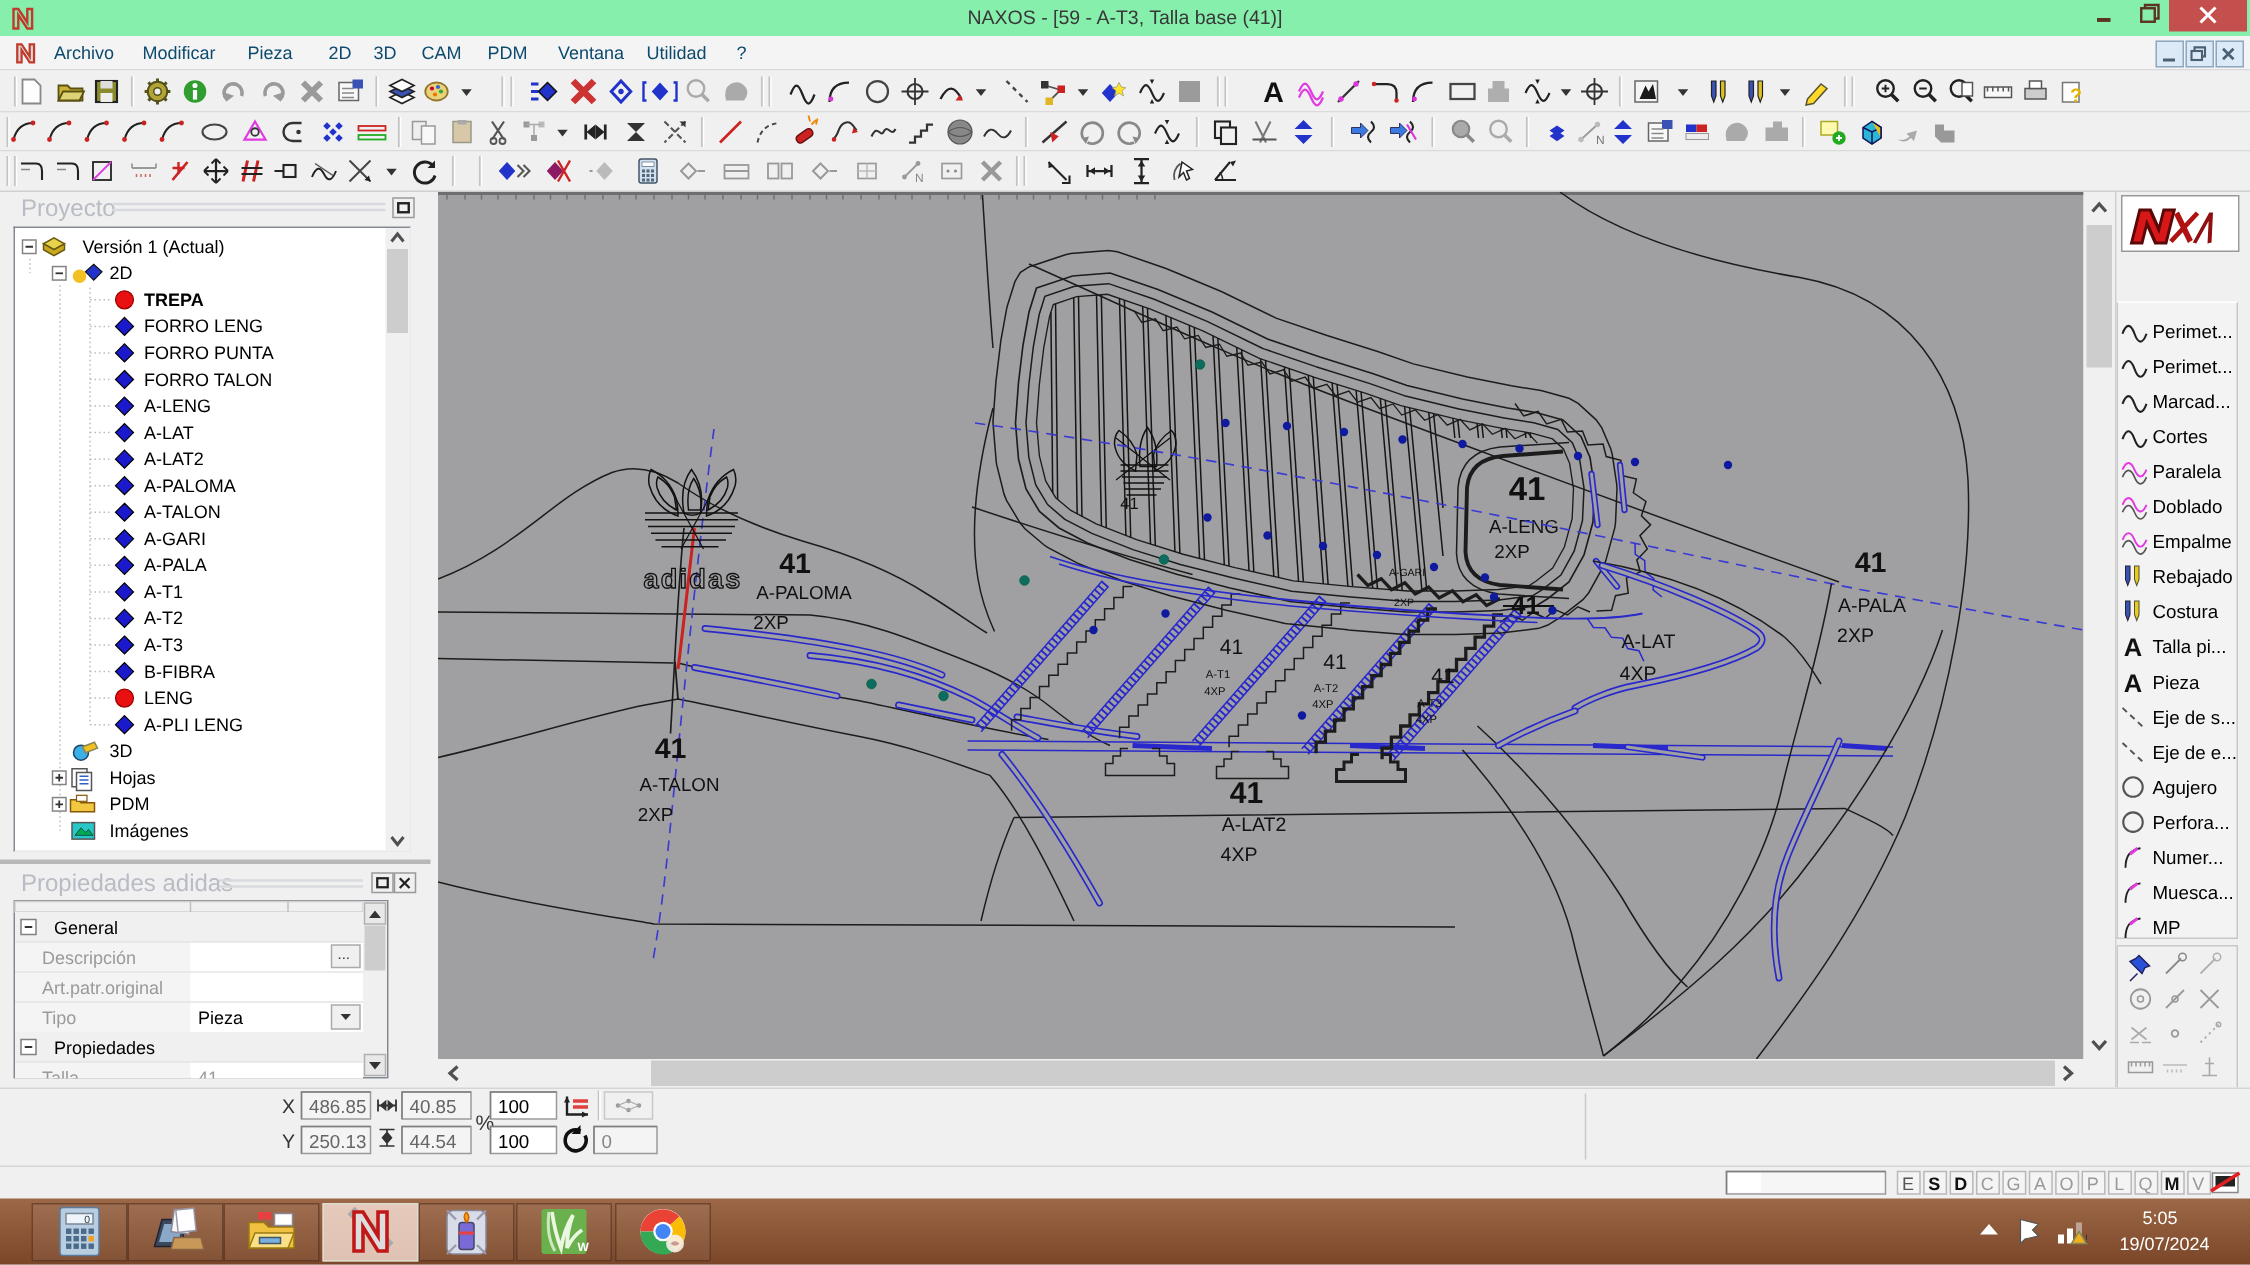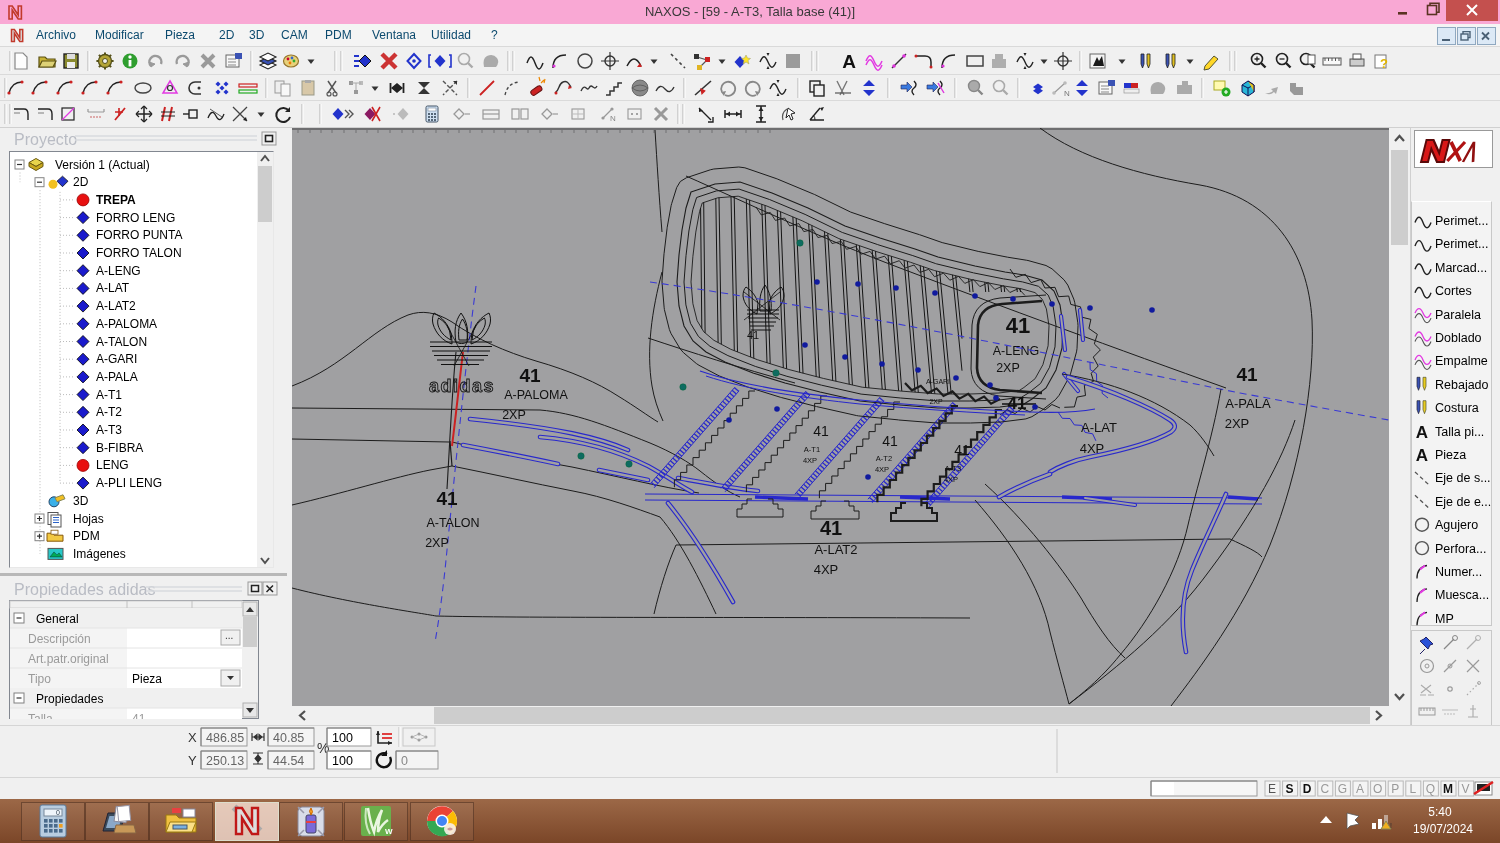--- a/index.html
+++ b/index.html
@@ -1,16 +1,16 @@
 <!DOCTYPE html>
 <html><head><meta charset="utf-8"><style>
 *{margin:0;padding:0;box-sizing:border-box}
 html,body{width:1500px;height:843px;overflow:hidden;font-family:"Liberation Sans",sans-serif;background:#f0f0f0}
 .abs{position:absolute}
-#titlebar{left:0;top:0;width:1500px;height:28px;background:#f9a8d4}
+#titlebar{left:0;top:0;width:1500px;height:28px;background:#86efac}
 #titlebar .ttl{width:100%;text-align:center;font-size:13px;color:#383838;line-height:24px}
 #menubar{left:0;top:24px;width:1500px;height:23px;background:#f4f4f4;border-bottom:1px solid #d9d9d9}
 .menuitem{position:absolute;top:4px;font-size:12px;color:#0c4a6e}
 .tbrow{left:0;background:#f0f0f0;width:1500px}
 #tb1{top:47px;height:28px;border-bottom:1px solid #dadada}
 #tb2{top:75px;height:26px;border-bottom:1px solid #dadada}
 #tb3{top:101px;height:27px;border-bottom:1px solid #d0d0d0}
 .ptitle{font-size:16px;color:#b9bcc4;}
 #taskbar{left:0;top:799px;width:1500px;height:44px;background:linear-gradient(#9c6847,#7b4628)}
 .tbtn{position:absolute;top:3px;height:39px;border:1px solid rgba(70,40,25,.55);background:rgba(255,255,255,.06)}
@@ -817,21 +817,21 @@
         <path d="M447 30 q3 -3 6 0 q-3 3 -6 0" fill="#c99"></path>
       </g>
       <path d="M1320 24 l6 -7 l6 7 z" fill="#fff"></path>
       <path d="M1347 30 V14 l12 3 -4 4 4 4 -9 2 z" fill="#fff" stroke="#555" stroke-width=".8"></path>
       <rect x="1372" y="24" width="4" height="6" fill="#fff"></rect>
       <rect x="1378" y="20" width="4" height="10" fill="#fff"></rect>
       <rect x="1384" y="16" width="4" height="14" fill="#eee" opacity=".5"></rect>
       <path d="M1386 22 l5 8 h-10 z" fill="#f0b020" stroke="#885"></path>
       <text x="1391" y="29" font-size="7" text-anchor="middle" fill="#333">!</text>
     </svg>
-    <div class="traytxt" style="left:1405px;top:6px">5:40</div>
+    <div class="traytxt" style="left:1405px;top:6px">5:05</div>
     <div class="traytxt" style="left:1398px;top:23px;width:90px">19/07/2024</div>
   </div>
 <svg class="abs" style="left:292px;top:128px" width="1097" height="578" viewBox="292 128 1097 578" font-family="Liberation Sans">
     <rect x="292" y="128" width="1097" height="578" fill="#a0a0a2"></rect>
     <rect x="292" y="128" width="1097" height="2" fill="#6e6e70"></rect>
     <path d="M298 130 v3 M310 130 v3 M321 130 v3 M332 130 v3 M344 130 v3 M356 130 v3 M367 130 v3 M378 130 v3 M390 130 v3 M402 130 v3 M413 130 v3 M424 130 v3 M436 130 v3 M448 130 v3 M459 130 v3 M470 130 v3 M482 130 v3 M494 130 v3 M505 130 v3 M516 130 v3 M528 130 v3 M540 130 v3 M551 130 v3 M562 130 v3 M574 130 v3 M586 130 v3 M597 130 v3 M608 130 v3 M620 130 v3 M632 130 v3 M643 130 v3 M654 130 v3 M666 130 v3 M678 130 v3 M689 130 v3 M700 130 v3 M712 130 v3 M724 130 v3 M735 130 v3 M746 130 v3 M758 130 v3 M770 130 v3 " stroke="#707072" stroke-width="1" fill="none"></path>
     <path d="M292 386 C345 366 370 330 408 315 C422 310 436 312 452 322 C476 339 506 352 536 361 C571 371 598 383 618 396 C636 407 648 416 658 422" stroke="#1c1c1c" stroke-width="1" fill="none"></path>
     <path d="M292 408 L540 410 C575 413 605 425 650 443 C672 452 690 463 700 471 C715 483 728 492 740 497" stroke="#1c1c1c" stroke-width="1" fill="none"></path>
     <path d="M292 439 L449 442" stroke="#1c1c1c" stroke-width="1" fill="none"></path>
     <path d="M450 441 L452 466" stroke="#1c1c1c" stroke-width="1.2" fill="none"></path>

